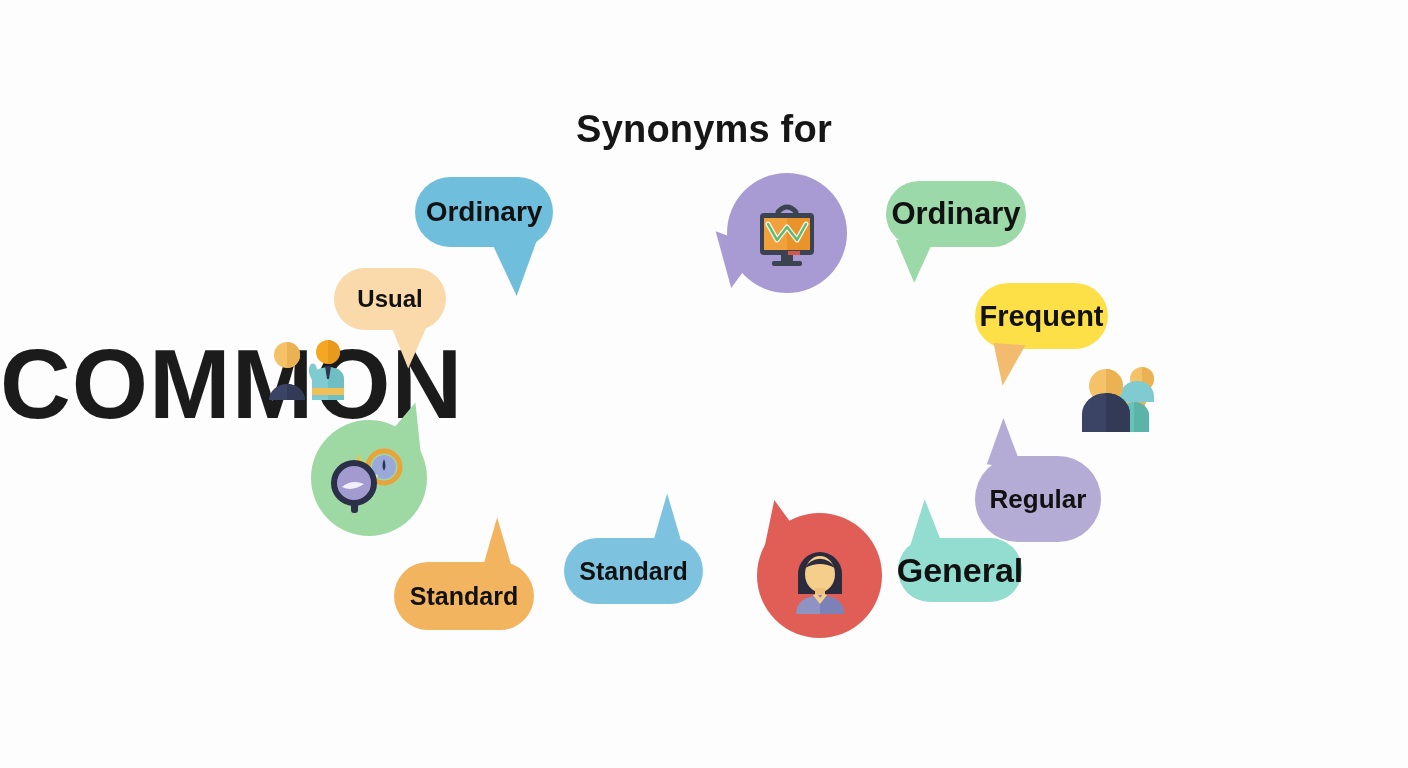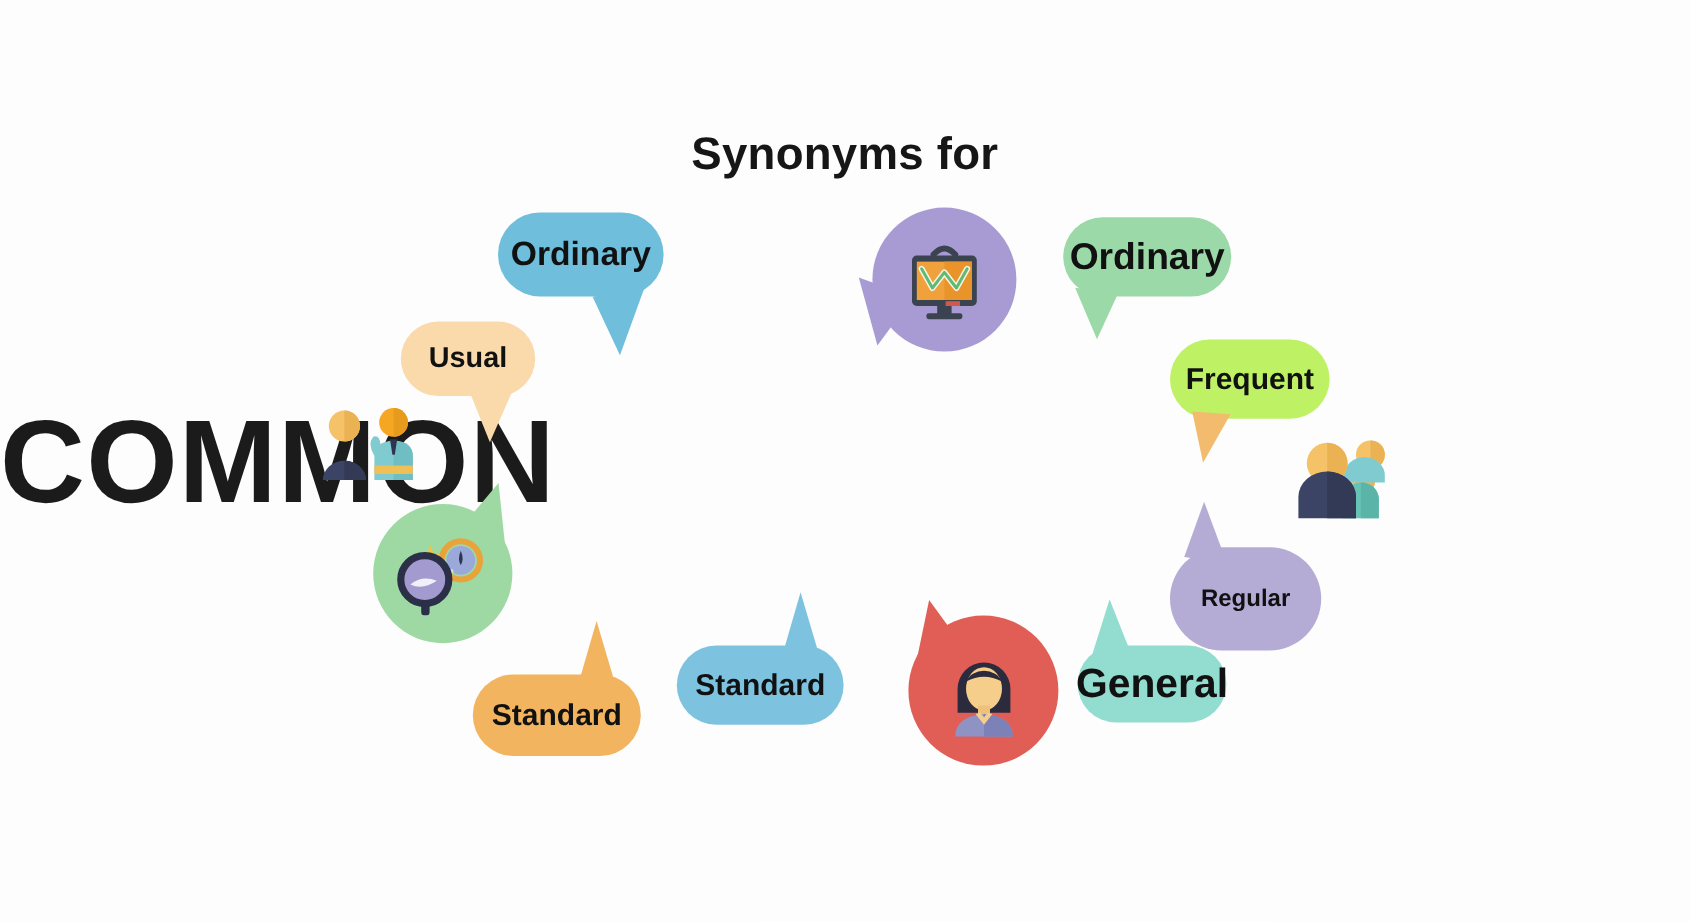--- a/index.html
+++ b/index.html
@@ -107,30 +107,30 @@
 
   <div class="bubble" style="left:886px; top:181px; width:140px; height:66px; background:#9BD9A8; font-size:31px;">
     <span>Ordinary</span>
   </div>
   <div class="tail" style="left:893px; top:242px;
               border-left: 24px solid transparent;
               border-right: 12px solid transparent;
               border-top: 40px solid #9BD9A8;
               transform: rotate(8deg);"></div>
 
-  <div class="bubble" style="left:975px; top:283px; width:133px; height:66px; background:#bef264; font-size:25px;">
+  <div class="bubble" style="left:975px; top:283px; width:133px; height:66px; background:#fde047; font-size:29px;">
     <span>Frequent</span>
   </div>
   <div class="tail" style="left:992px; top:344px;
               border-left: 12px solid transparent;
               border-right: 20px solid transparent;
               border-top: 42px solid #F3BB6E;
               transform: rotate(4deg);"></div>
 
-  <div class="bubble" style="left:975px; top:456px; width:126px; height:86px; background:#B5ACD6; font-size:20px;">
+  <div class="bubble" style="left:975px; top:456px; width:126px; height:86px; background:#B5ACD6; font-size:26px;">
     <span>Regular</span>
   </div>
   <div class="tail" style="left:990px; top:419px;
               border-left: 10px solid transparent;
               border-right: 26px solid transparent;
               border-bottom: 48px solid #B5ACD6;
               transform: rotate(8deg);"></div>
 
   <div class="bubble" style="left:898px; top:538px; width:124px; height:64px; background:#92DCD0; font-size:34px;">
     <span>General</span>

